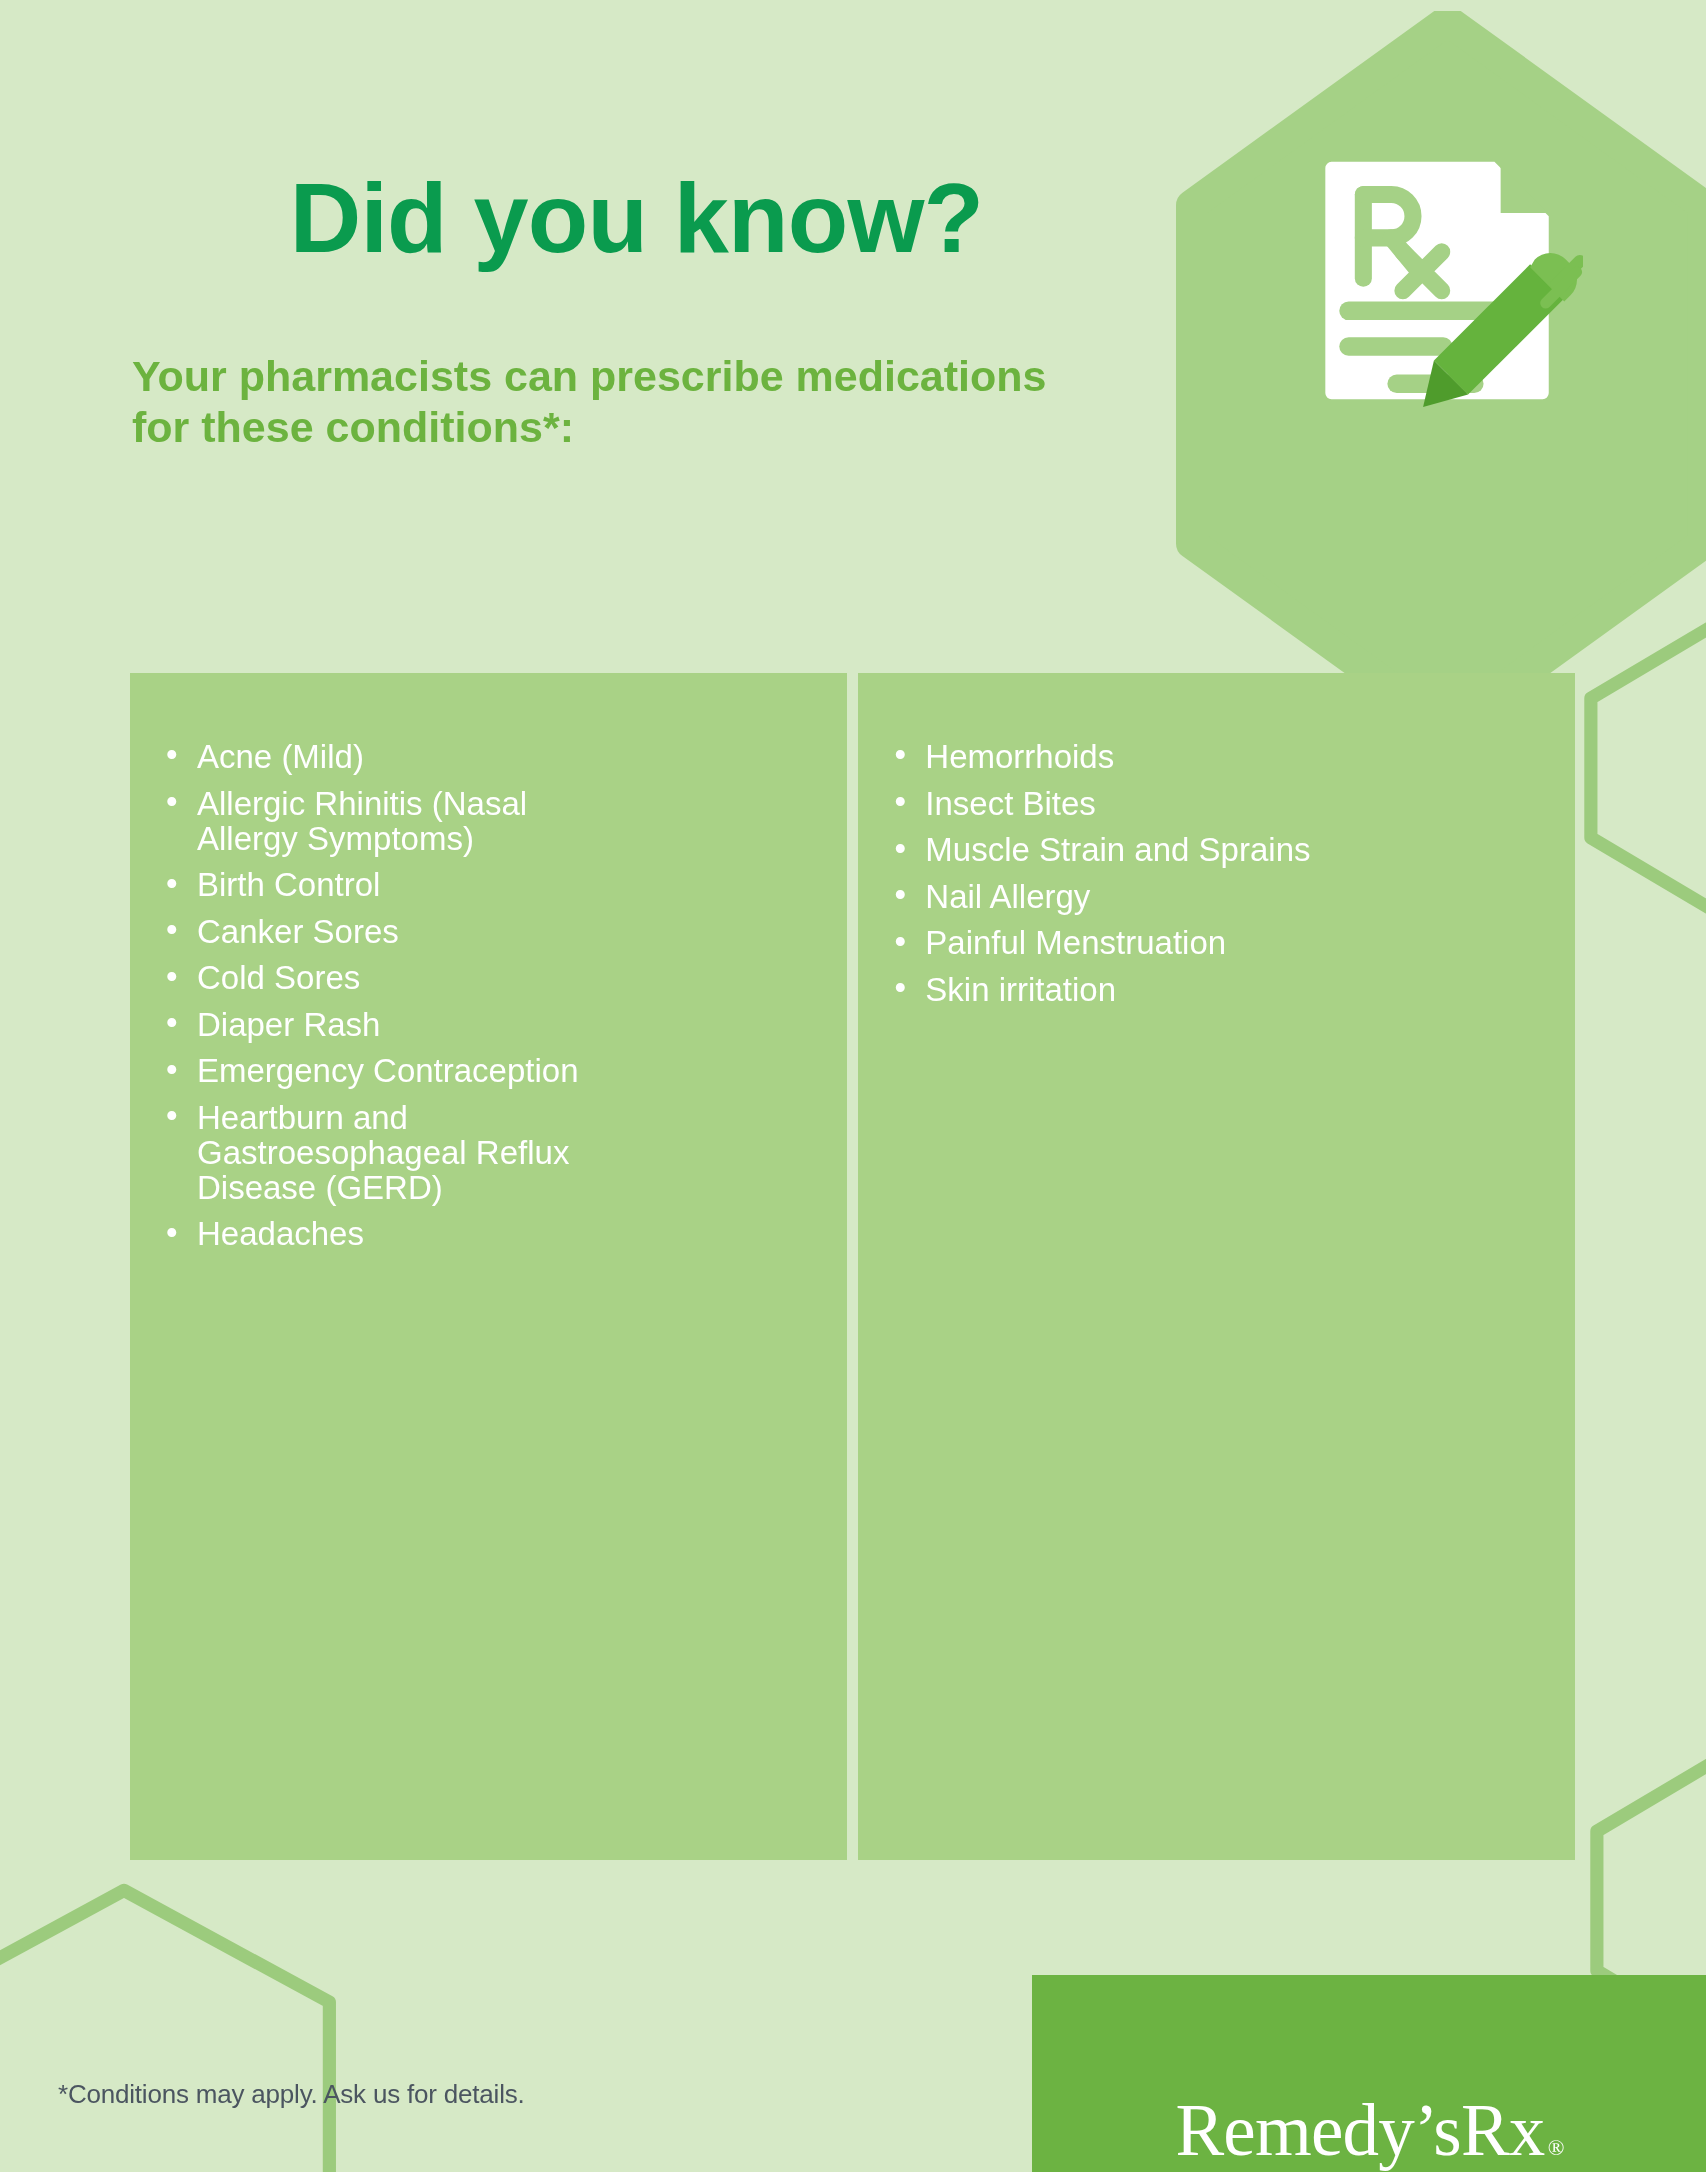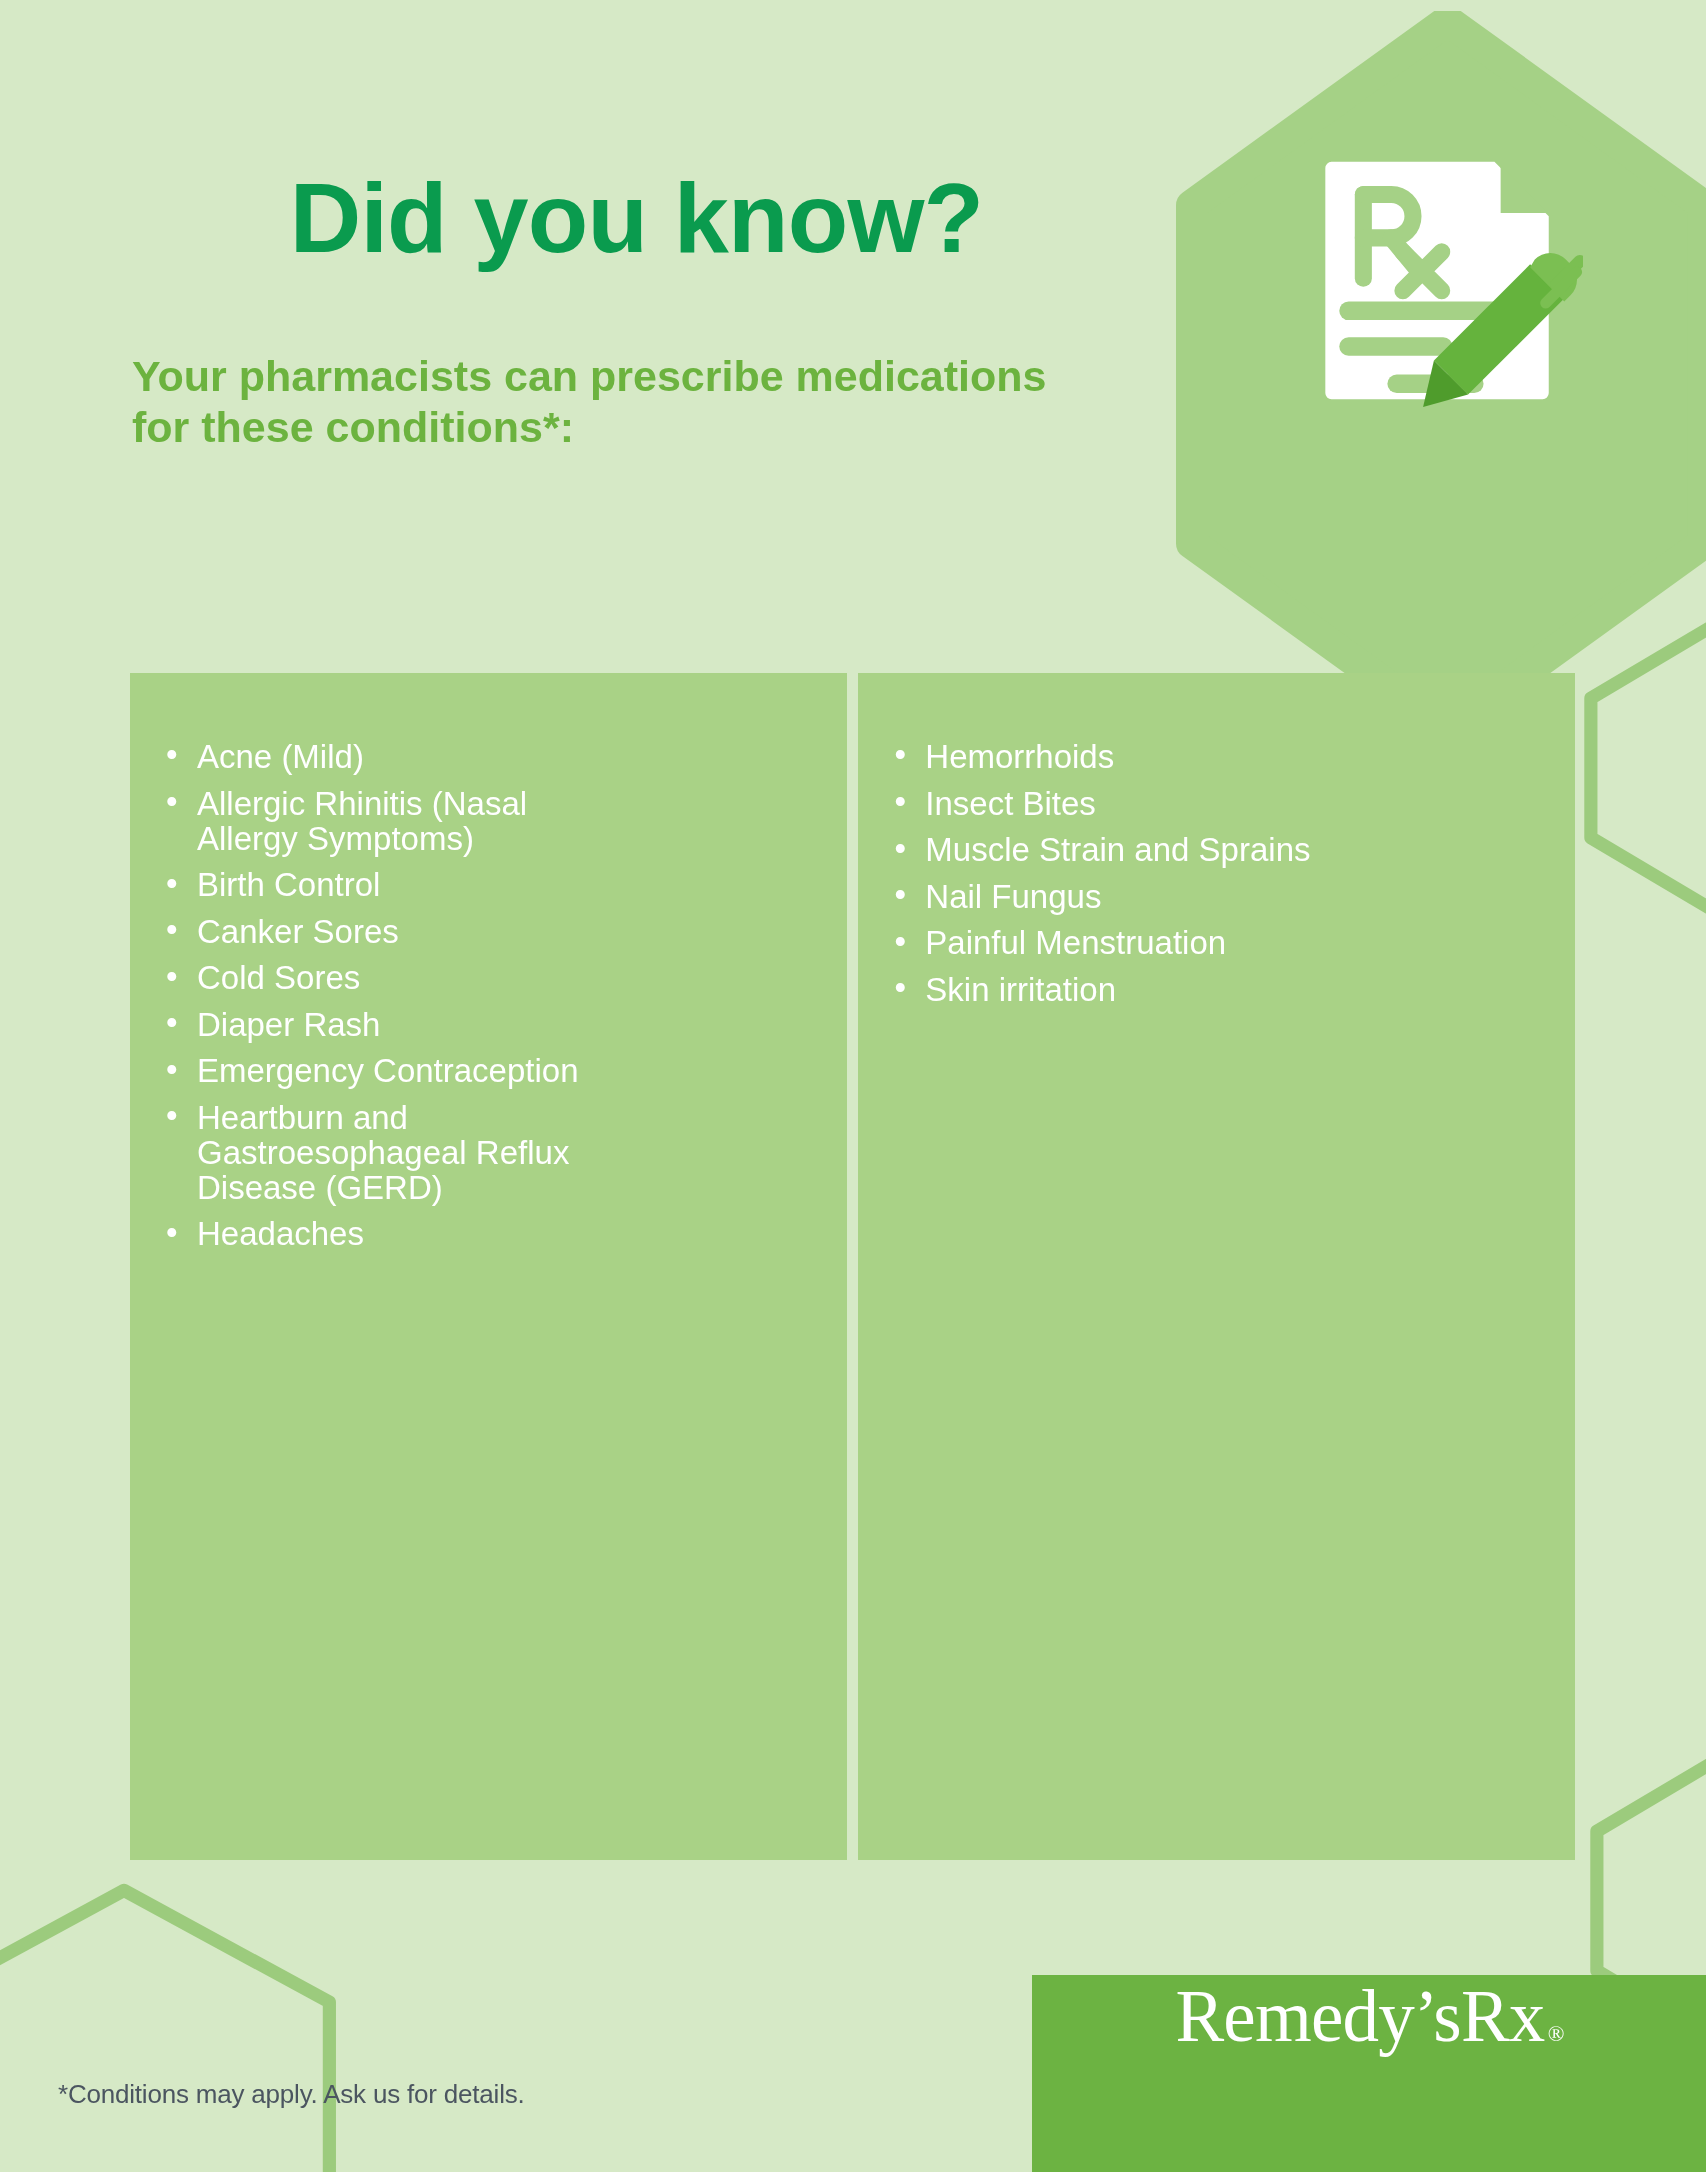--- a/index.html
+++ b/index.html
@@ -92,21 +92,21 @@
     letter-spacing:-0.2px;
   }
 
   
   #logo-bar {
     position:absolute;
     left:1032px; top:1975px;
     width:675px; height:198px;
     background:#6cb342;
     display:flex;
-    align-items:flex-start;
+    align-items:flex-end;
     justify-content:center;
   }
   #logo-wordmark {
     color:#ffffff;
     font-family:"Liberation Serif", serif;
     font-size:73px;
     letter-spacing:-0.8px;
     white-space:nowrap;
   }
   #logo-reg {
@@ -208,21 +208,21 @@
         <li class="condition-item" title="Hemorrhoids">
           <span class="wrap-line">Hemorrhoids</span>
         </li>
         <li class="condition-item" title="Insect Bites">
           <span class="wrap-line">Insect Bites</span>
         </li>
         <li class="condition-item" title="Muscle Strain and Sprains">
           <span class="wrap-line">Muscle Strain and Sprains</span>
         </li>
         <li class="condition-item" title="Nail Fungus">
-          <span class="wrap-line">Nail Fungus</span>
+          <span class="wrap-line">Nail Allergy</span>
         </li>
         <li class="condition-item" title="Painful Menstruation">
           <span class="wrap-line">Painful Menstruation</span>
         </li>
         <li class="condition-item" title="Skin irritation">
           <span class="wrap-line">Skin irritation</span>
         </li>
       </ul>
   </div>
 </div>

